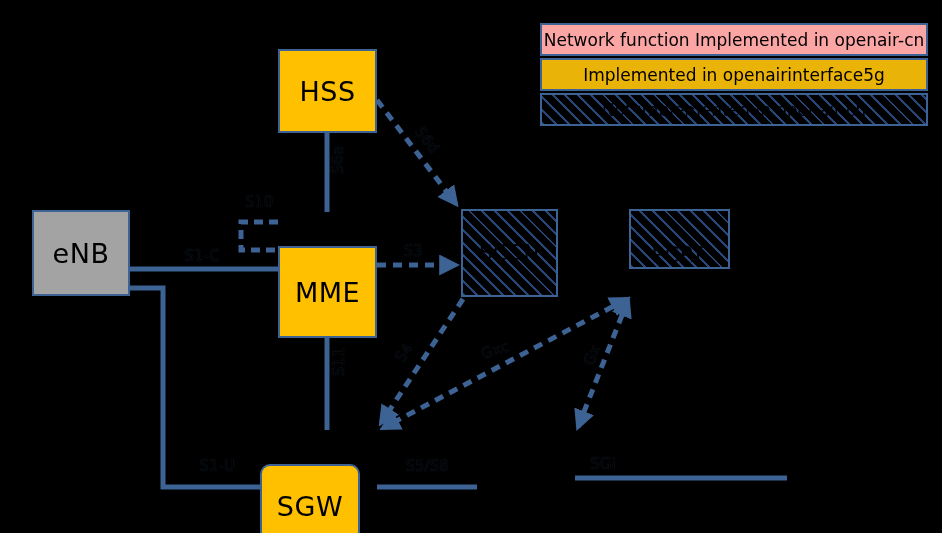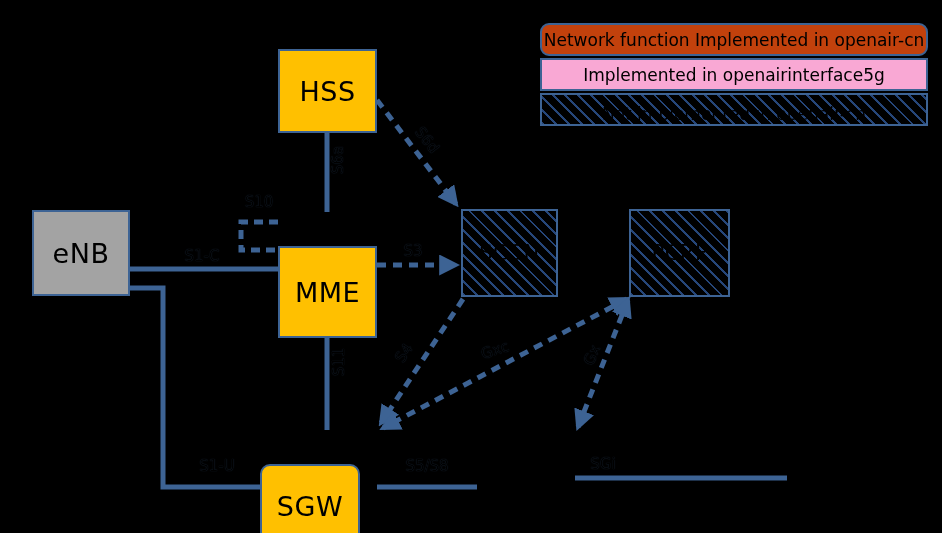--- a/index.html
+++ b/index.html
@@ -24,26 +24,25 @@
     text-shadow:0 0 1px rgba(70,110,160,0.45);
     transform:translate(-50%,-50%);
   }
   .rot-90{transform:translate(-50%,-50%) rotate(-90deg);}
   .legend{position:absolute;left:540px;top:23px;width:388px;}
   .legend-row{
     width:100%;height:33px;box-sizing:border-box;border:2px solid #3d6394;
     display:flex;align-items:center;justify-content:center;
     font-size:17px;color:#000;margin-bottom:2px;
   }
-  .legend-row.orange{background:#c2410c;border-radius:9px;}
-  .legend-row.green{background:#f9a8d4;}
+  .legend-row.orange{background:#fca5a5;}
+  .legend-row.green{background:#eab308;}
   .legend-row.hatched{
     background:
       repeating-linear-gradient(45deg, rgba(40,74,128,0.95) 0 2px, rgba(0,0,0,0) 2px 9px);
-    align-items: flex-end;
   }
   svg.wires{position:absolute;left:0;top:0;pointer-events:none;}
 </style>
 </head>
 <body>
 
 <div id="stage">
 
   <svg class="wires" width="942" height="533" viewBox="0 0 942 533">
     <defs>
@@ -76,21 +75,21 @@
   </div>
 
   <div class="node orange" style="left:278px;top:212px;width:99px;height:92px;">
     <span>MME</span>
   </div>
 
   <div class="node hatched" style="left:461px;top:209px;width:97px;height:88px;">
     <span>SGSN</span>
   </div>
 
-  <div class="node hatched" style="left:629px;top:209px;width:101px;height:88px;">
+  <div class="node hatched" style="left:629px;top:209px;width:101px;height:60px;align-items:flex-end;">
     <span>PCRF</span>
   </div>
 
   <div class="node orange" style="left:260px;top:430px;width:100px;height:84px;border-radius:10px;">
     <span>SGW</span>
   </div>
 
 
   <div class="edge-label rot-90" style="left:338px;top:160px;">S6a</div>
   <div class="edge-label" style="left:427px;top:140px;transform:translate(-50%,-50%) rotate(52deg);">S6d</div>

